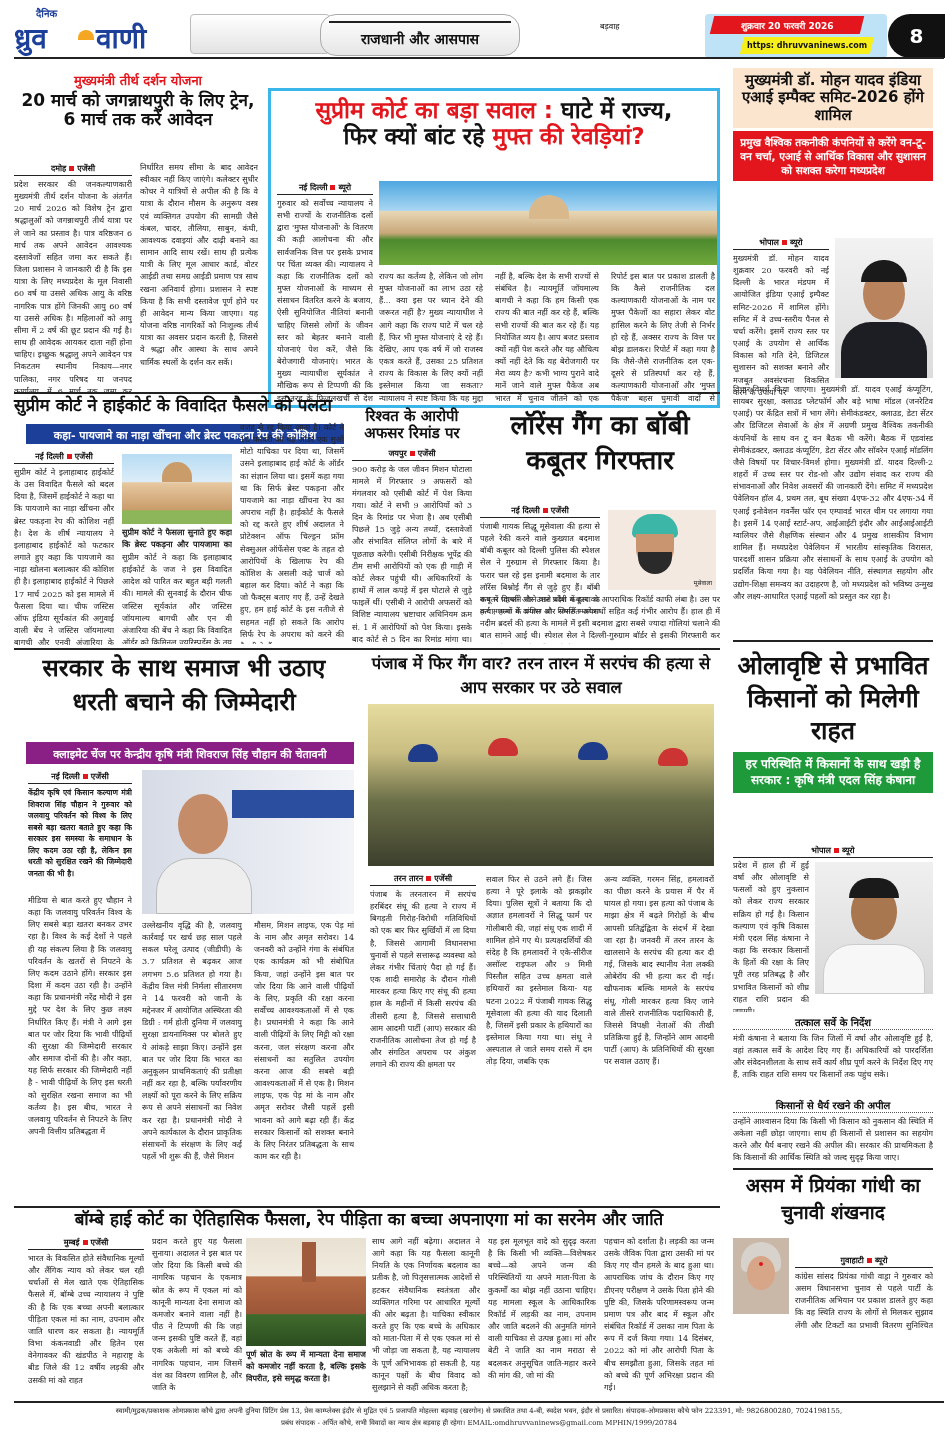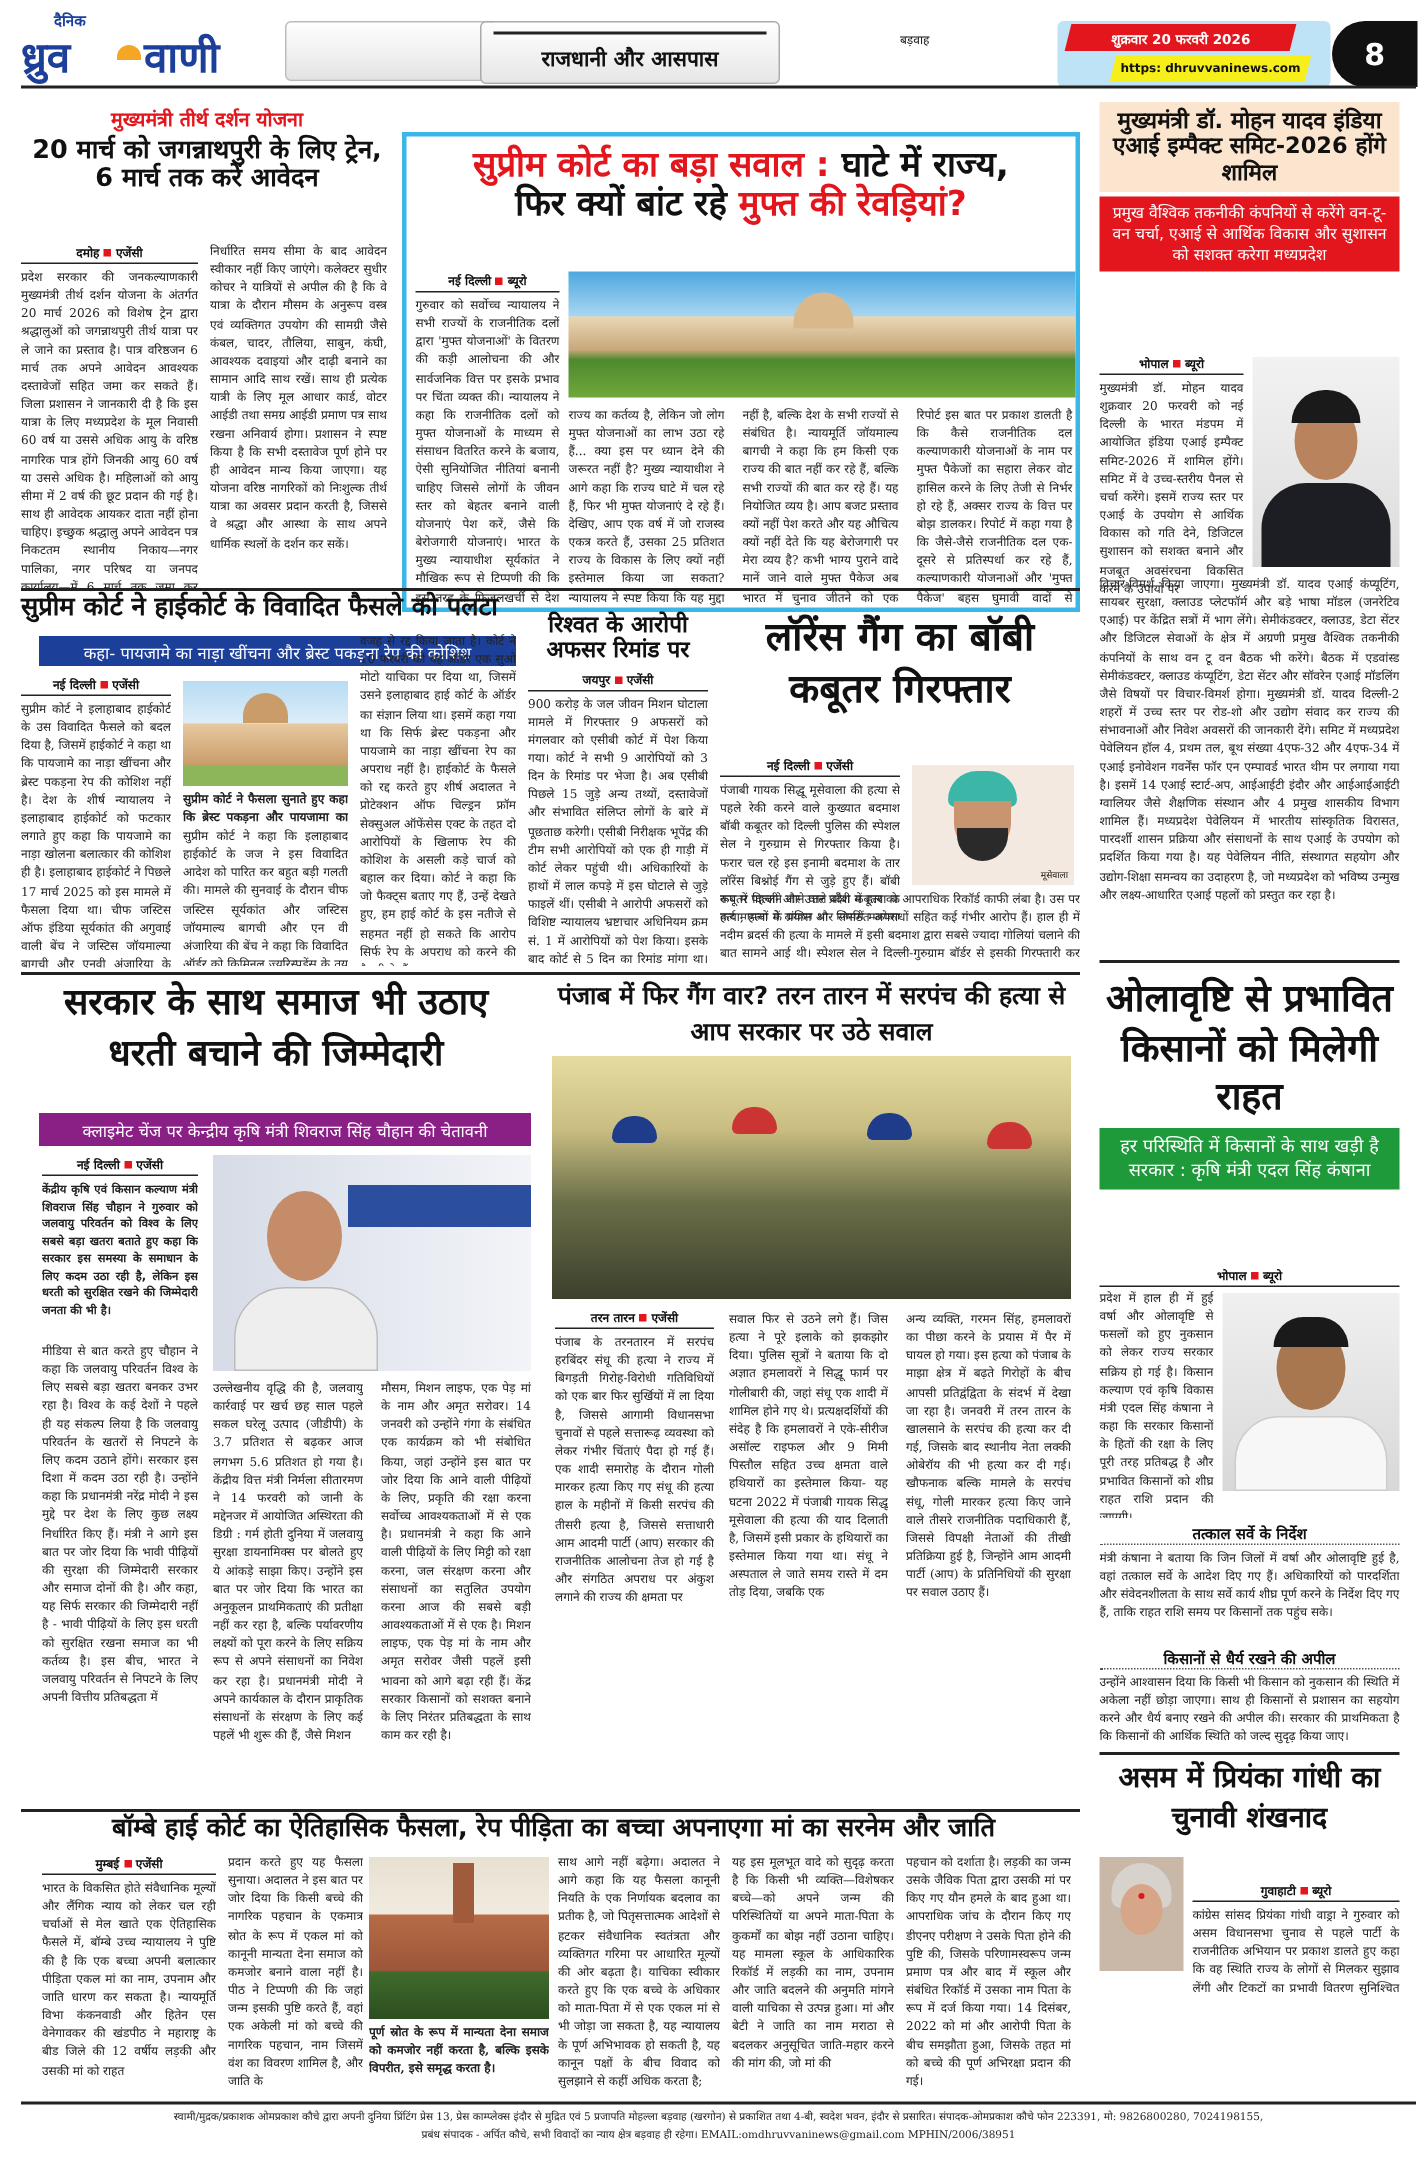--- a/index.html
+++ b/index.html
@@ -5,35 +5,35 @@
 *{box-sizing:border-box;margin:0;padding:0}
 body{width:945px;height:1446px;background:#fff;font-family:"DejaVu Sans","Liberation Sans",sans-serif;color:#111;position:relative;overflow:hidden}
 .abs{position:absolute}
 .hl{font-weight:bold;line-height:1.15;text-align:center;color:#111}
 .red{color:#e3161d}
 .body{font-size:8px;line-height:1.52;text-align:justify;color:#222;overflow:hidden;font-family:"DejaVu Serif",serif}
 .dateline{font-size:8px;font-weight:bold;text-align:center;border-bottom:1.5px solid #222;padding-bottom:2px;margin-bottom:3px}
 .dateline .sq{display:inline-block;width:5px;height:5px;background:#e3161d;margin:0 3px;vertical-align:middle}
 .rule{position:absolute;height:2px;background:#222}
 .photo{position:absolute;overflow:hidden}
-.bar{position:absolute;color:#fff;font-weight:normal;text-align:center;display:flex;align-items:center;justify-content:center}
+.bar{position:absolute;color:#fff;font-weight:bold;text-align:center;display:flex;align-items:center;justify-content:center}
 .sub{font-size:10px;font-weight:bold;text-align:center;border-bottom:1px dotted #555;margin:3px 0}
 </style>
 </head>
 <body>
 
 <div class="abs" style="left:0;top:0;width:945px;height:58px;">
   <div class="abs" style="left:14px;top:4px;width:180px;height:52px;text-align:center;">
     <span class="abs" style="left:22px;top:2px;font-size:10px;font-weight:bold;color:#1c3f9a;">दैनिक</span>
     <span class="abs" style="left:0;top:14px;font-size:28px;font-weight:bold;color:#1c3f9a;">ध्रुव</span>
     <span class="abs" style="left:64px;top:26px;width:16px;height:10px;border-radius:10px 10px 0 0;background:#f5a623;"></span>
     <span class="abs" style="left:82px;top:14px;font-size:28px;font-weight:bold;color:#1c3f9a;">वाणी</span>
   </div>
   <div class="abs" style="left:190px;top:14px;width:140px;height:40px;background:linear-gradient(#fff,#e3e3e3);border:1px solid #bbb;border-radius:4px;"></div>
-  <div class="abs" style="left:320px;top:14px;width:200px;height:42px;background:linear-gradient(#fff,#e6e6e6);border:1px solid #aaa;border-radius:4px;text-align:center;">
+  <div class="abs" style="left:320px;top:14px;width:200px;height:42px;background:linear-gradient(#fff,#e6e6e6);border:1px solid #aaa;border-radius:16px;text-align:center;">
     <div style="height:2px;background:#222;margin:6px 8px 0;"></div>
     <span style="display:block;font-size:14px;font-weight:bold;margin-top:6px;">राजधानी और आसपास</span>
   </div>
   <span class="abs" style="left:600px;top:20px;font-size:8px;">बड़वाह</span>
   <div class="abs" style="left:705px;top:14px;width:182px;height:44px;background:#bfe3f6;border-radius:4px;"></div>
   <div class="abs" style="left:712px;top:16px;width:150px;height:18px;background:#e3161d;transform:skewX(-14deg);display:flex;align-items:center;justify-content:center;">
     <span style="transform:skewX(14deg);color:#fff;font-size:9px;font-weight:bold;">शुक्रवार 20 फरवरी 2026</span>
   </div>
   <div class="abs" style="left:742px;top:37px;width:130px;height:17px;background:#f7ef1a;transform:skewX(-14deg);display:flex;align-items:center;justify-content:center;">
     <span style="transform:skewX(14deg);font-size:8px;font-weight:bold;">https: dhruvvaninews.com</span>
@@ -210,14 +210,14 @@
   </div>
   <div class="body abs" style="left:232px;top:138px;width:120px;height:46px;font-weight:bold;">पूर्ण स्रोत के रूप में मान्यता देना समाज को कमजोर नहीं करता है, बल्कि इसके विपरीत, इसे समृद्ध करता है।</div>
   <div class="body abs" style="left:358px;top:26px;width:108px;height:158px;">साथ आगे नहीं बढ़ेगा। अदालत ने आगे कहा कि यह फैसला कानूनी नियति के एक निर्णायक बदलाव का प्रतीक है, जो पितृसत्तात्मक आदेशों से हटकर संवैधानिक स्वतंत्रता और व्यक्तिगत गरिमा पर आधारित मूल्यों की ओर बढ़ता है। याचिका स्वीकार करते हुए कि एक बच्चे के अधिकार को माता-पिता में से एक एकल मां से भी जोड़ा जा सकता है, यह न्यायालय के पूर्ण अभिभावक हो सकती है, यह कानून पक्षों के बीच विवाद को सुलझाने से कहीं अधिक करता है;</div>
   <div class="body abs" style="left:474px;top:26px;width:108px;height:158px;">यह इस मूलभूत वादे को सुदृढ़ करता है कि किसी भी व्यक्ति—विशेषकर बच्चे—को अपने जन्म की परिस्थितियों या अपने माता-पिता के कुकर्मों का बोझ नहीं उठाना चाहिए। यह मामला स्कूल के आधिकारिक रिकॉर्ड में लड़की का नाम, उपनाम और जाति बदलने की अनुमति मांगने वाली याचिका से उत्पन्न हुआ। मां और बेटी ने जाति का नाम मराठा से बदलकर अनुसूचित जाति-महार करने की मांग की, जो मां की</div>
   <div class="body abs" style="left:590px;top:26px;width:110px;height:158px;">पहचान को दर्शाता है। लड़की का जन्म उसके जैविक पिता द्वारा उसकी मां पर किए गए यौन हमले के बाद हुआ था। आपराधिक जांच के दौरान किए गए डीएनए परीक्षण ने उसके पिता होने की पुष्टि की, जिसके परिणामस्वरूप जन्म प्रमाण पत्र और बाद में स्कूल और संबंधित रिकॉर्ड में उसका नाम पिता के रूप में दर्ज किया गया। 14 दिसंबर, 2022 को मां और आरोपी पिता के बीच समझौता हुआ, जिसके तहत मां को बच्चे की पूर्ण अभिरक्षा प्रदान की गई।</div>
 </div>
 
 <div class="rule" style="left:14px;top:1401px;width:930px;"></div>
 <div class="abs" style="left:14px;top:1406px;width:930px;text-align:center;font-size:7px;line-height:1.7;color:#222;font-family:'DejaVu Serif',serif;">
   <div>स्वामी/मुद्रक/प्रकाशक ओमप्रकाश कौचे द्वारा अपनी दुनिया प्रिंटिंग प्रेस 13, प्रेस काम्प्लेक्स इंदौर से मुद्रित एवं 5 प्रजापति मोहल्ला बड़वाह (खरगोन) से प्रकाशित तथा 4-बी, स्वदेश भवन, इंदौर से प्रसारित। संपादक-ओमप्रकाश कौचे फोन 223391, मो: 9826800280, 7024198155,</div>
-  <div>प्रबंध संपादक - अर्पित कौचे, सभी विवादों का न्याय क्षेत्र बड़वाह ही रहेगा। EMAIL:omdhruvvaninews@gmail.com MPHIN/2006/38951</div>
+  <div>प्रबंध संपादक - अर्पित कौचे, सभी विवादों का न्याय क्षेत्र बड़वाह ही रहेगा। EMAIL:omdhruvvaninews@gmail.com MPHIN/1999/20784</div>
 </div>
 
 </body></html>

